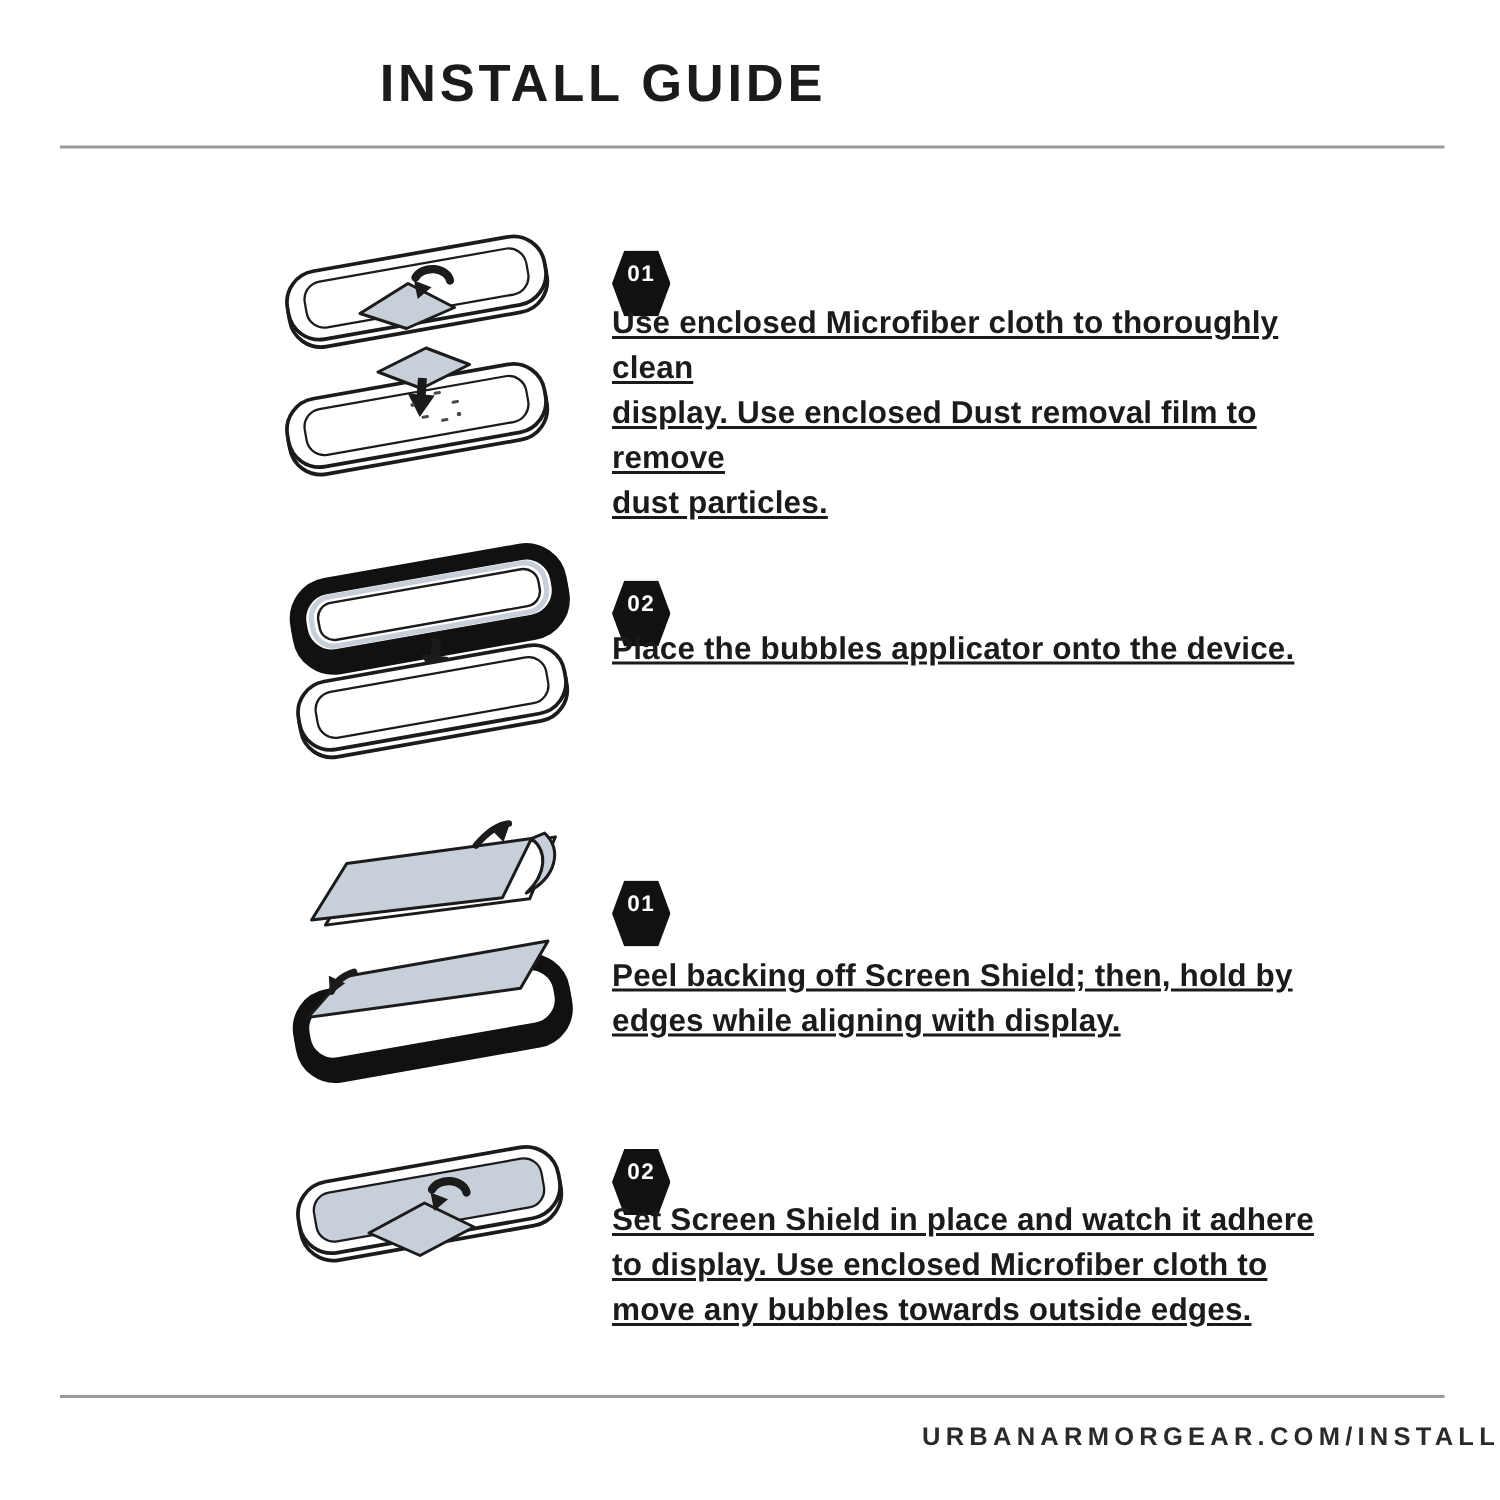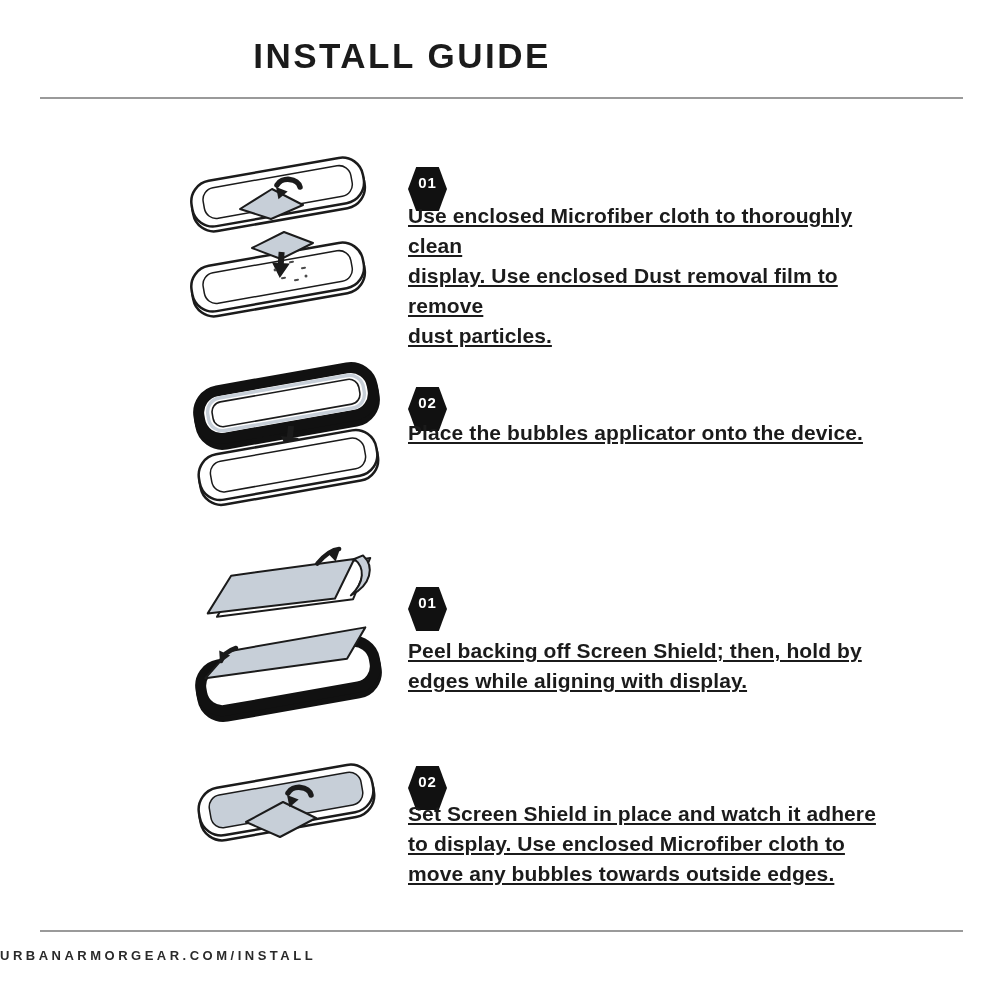--- a/index.html
+++ b/index.html
@@ -18,22 +18,22 @@
     color:var(--ink,#1b1b1b);
   }
   .rule {
     position:absolute; left:40px; width:923px; height:2px;
     background:var(--divider,#9a9a9a);
   }
   .rule.header { top:97px; }
   .rule.footer { top:930px; }
   .footer-url {
     position:absolute; top:948px; left:0; width:1000px;
-    text-align:left;
-    font-size:13px; font-weight:700; letter-spacing:3.5px;
+    text-align:right;
+    font-size:17px; font-weight:700; letter-spacing:3.5px;
     color:#2a2a2a;
   }
   .step { position:absolute; left:0; width:1000px; height:0; }
   .step .illus { position:absolute; }
   .step svg { overflow:visible; display:block; }
   .badge {
     position:absolute; left:408px; width:39px; height:44px;
     background:var(--badge-bg,#111111);
     clip-path:polygon(0 50%,21% 0,79% 0,100% 50%,79% 100%,21% 100%);
     color:var(--badge-text,#ffffff);

